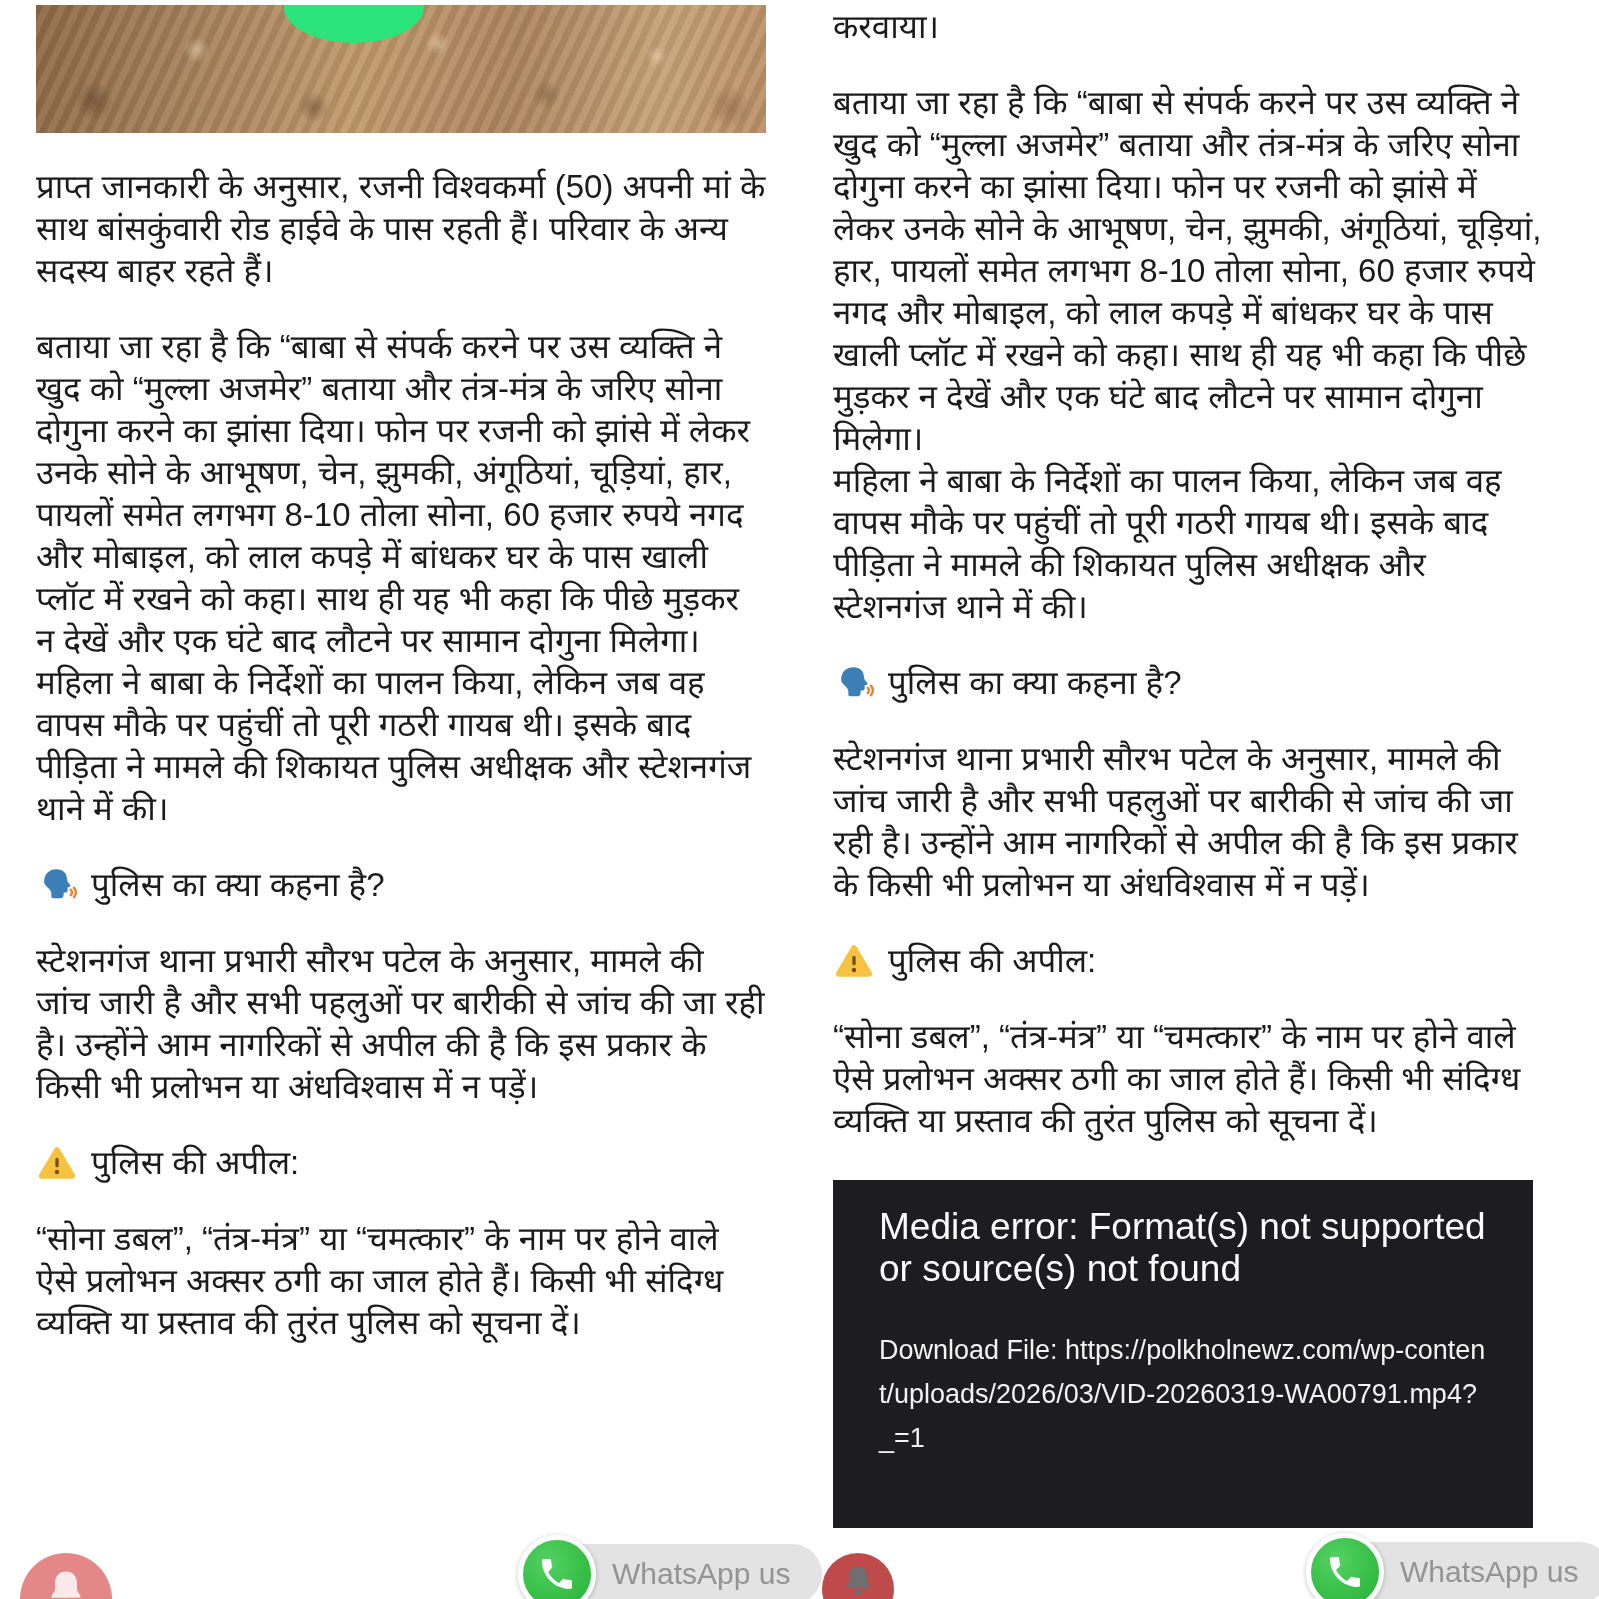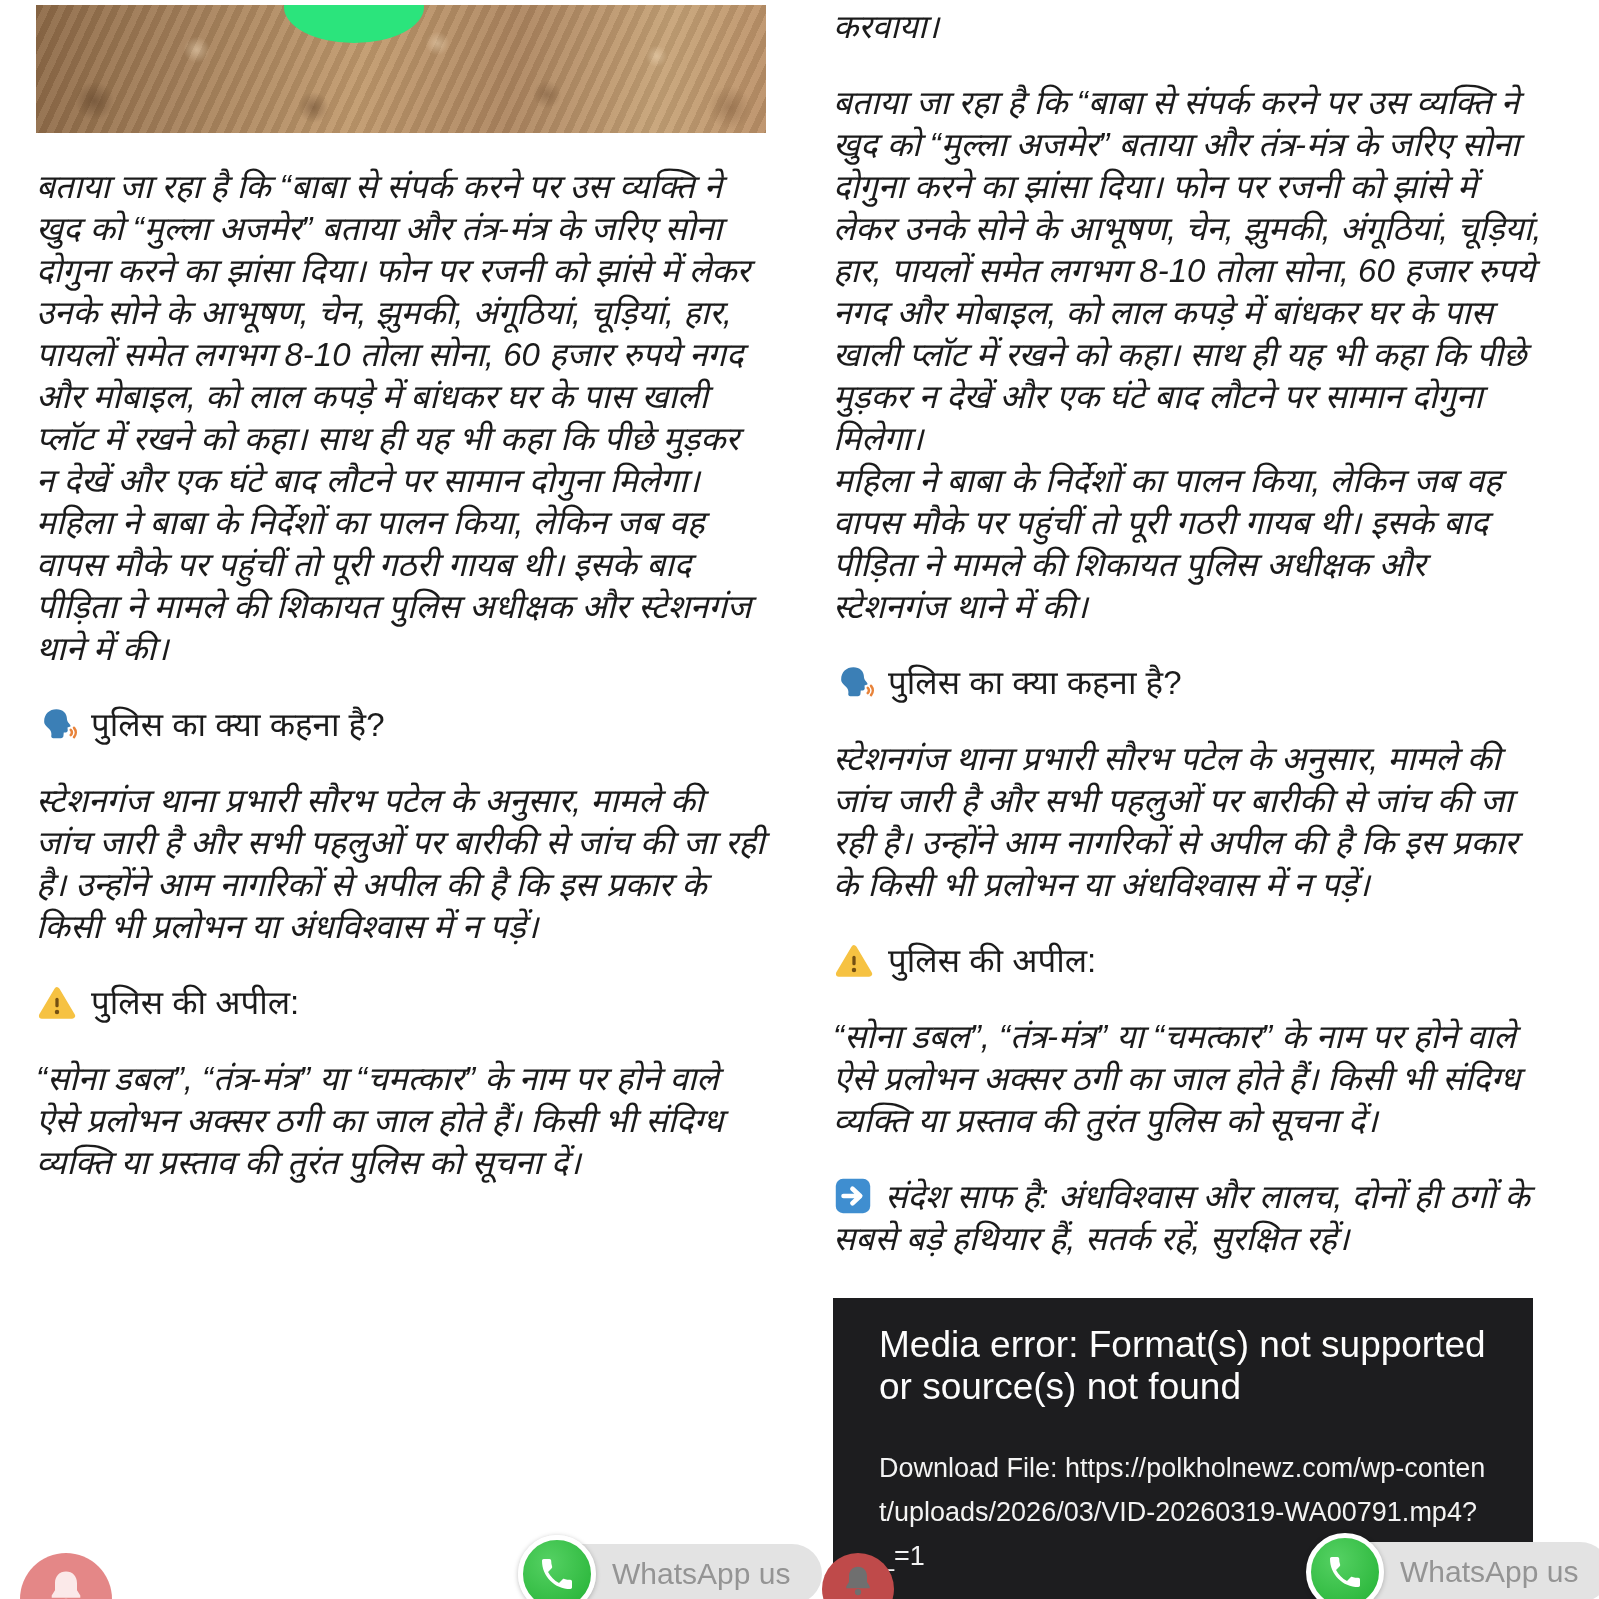--- a/index.html
+++ b/index.html
@@ -5,21 +5,21 @@
   html,body{margin:0;padding:0;}
   body{
     width:1599px;height:1599px;overflow:hidden;position:relative;
     background:#ffffff;color:#1b1b1b;
     font-family:"Liberation Sans","DejaVu Sans",sans-serif;
   }
   .col{position:absolute;top:0;}
   .col-left{left:36px;width:730px;}
   .col-right{left:833px;width:712px;padding-top:6px;}
 
-  .para{font-size:33px;line-height:42px;margin:0 0 34px 0;text-align:left;font-style:italic;}
+  .para{font-size:33px;line-height:42px;margin:0 0 34px 0;text-align:left;}
   .tight{margin-bottom:0;}
   .hrow{display:flex;gap:13px;font-size:33px;line-height:42px;margin:0 0 34px 0;}
   .icon-40{width:42px;height:42px;flex:0 0 auto;display:inline-flex;align-items:center;justify-content:center;}
   .icon-40 svg{width:42px;height:42px;}
   .inline-icon{display:inline-block;width:40px;height:40px;vertical-align:-8px;margin-right:12px;}
   .inline-icon svg{width:40px;height:40px;}
 
   
   .photo{
     position:relative;width:730px;height:128px;margin:5px 0 33px 0;overflow:hidden;
@@ -73,20 +73,21 @@
   }
 </style>
 </head>
 <body>
 
 <div class="col col-left">
   <figure class="photo">
     <span class="green-badge"></span>
   </figure>
 
+  <p class="para">प्राप्त जानकारी के अनुसार, रजनी विश्वकर्मा (50) अपनी मां के साथ बांसकुंवारी रोड हाईवे के पास रहती हैं। परिवार के अन्य सदस्य बाहर रहते हैं।</p>
   <p class="para tight">बताया जा रहा है कि “बाबा से संपर्क करने पर उस व्यक्ति ने खुद को “मुल्ला अजमेर” बताया और तंत्र-मंत्र के जरिए सोना दोगुना करने का झांसा दिया। फोन पर रजनी को झांसे में लेकर उनके सोने के आभूषण, चेन, झुमकी, अंगूठियां, चूड़ियां, हार, पायलों समेत लगभग 8-10 तोला सोना, 60 हजार रुपये नगद और मोबाइल, को लाल कपड़े में बांधकर घर के पास खाली प्लॉट में रखने को कहा। साथ ही यह भी कहा कि पीछे मुड़कर न देखें और एक घंटे बाद लौटने पर सामान दोगुना मिलेगा।</p>
   <p class="para">महिला ने बाबा के निर्देशों का पालन किया, लेकिन जब वह वापस मौके पर पहुंचीं तो पूरी गठरी गायब थी। इसके बाद पीड़िता ने मामले की शिकायत पुलिस अधीक्षक और स्टेशनगंज थाने में की।</p>
 
   <div class="hrow">
     <span class="icon-40">
       <svg viewBox="0 0 36 36">
           <path fill="#3b7fb6" d="M7 15 C7 8.5 11.5 4.5 17.5 4.5 C23 4.5 26.5 8 26.5 12.5 C26.5 14.2 27.1 15.3 28.2 16.6 L29.3 17.9 C29.8 18.5 29.5 19.4 28.8 19.6 L27 20.1 L27.2 22.6 C27.3 23.6 26.5 24.4 25.5 24.4 L23.8 24.4 L23.5 27.4 C23.4 28.5 22.5 29.3 21.4 29.3 L14.8 29.3 C13.7 29.3 12.9 28.3 13.1 27.2 C13.4 25.5 13.1 23.8 12.2 22.4 C10 19.6 7 18.4 7 15 Z"></path>
           <g stroke="#e8833a" stroke-width="2.2" fill="none" stroke-linecap="round">
             <path d="M29.8 22.2 a3 3 0 0 1 0 4.4"></path>
             <path d="M32.6 20.4 a6.2 6.2 0 0 1 0 8"></path>
@@ -138,28 +139,20 @@
           <path d="M18 7 L31 29 L5 29 Z" fill="#f6c242" stroke="#f6c242" stroke-width="5" stroke-linejoin="round"></path>
           <rect x="16.6" y="13.5" width="2.8" height="8.2" rx="1.4" fill="#734f12"></rect>
           <circle cx="18" cy="25.7" r="1.9" fill="#734f12"></circle>
         </svg>
     </span>
     <span>पुलिस की अपील:</span>
   </div>
 
   <p class="para">“सोना डबल”, “तंत्र-मंत्र” या “चमत्कार” के नाम पर होने वाले ऐसे प्रलोभन अक्सर ठगी का जाल होते हैं। किसी भी संदिग्ध व्यक्ति या प्रस्ताव की तुरंत पुलिस को सूचना दें।</p>
 
-  <p class="para tight">
-    <span class="inline-icon">
-      <svg viewBox="0 0 36 36">
-          <rect x="2.5" y="2.5" width="31" height="31" rx="6.5" fill="#3f8ed0"></rect>
-          <path d="M9.5 18 H23.5 M17.5 11.5 L24.5 18 L17.5 24.5" stroke="#ffffff" stroke-width="4.2" fill="none" stroke-linecap="round" stroke-linejoin="round"></path>
-        </svg>
-    </span><span>संदेश साफ है: अंधविश्वास और लालच, दोनों ही ठगों के सबसे बड़े हथियार हैं, सतर्क रहें, सुरक्षित रहें।</span>
-  </p>
 
   <div class="media-box">
     <div class="media-title">Media error: Format(s) not supported or source(s) not found</div>
     <div class="media-download">Download File: https://polkholnewz.com/wp-content/uploads/2026/03/VID-20260319-WA00791.mp4?_=1</div>
   </div>
 </div>
 
 <div class="bell-btn bell-left">
   <svg viewBox="0 0 24 24">
       <path d="M12 2.5c-3.6 0-6 2.6-6 6.3v3.9L4.2 15.5v1.3h15.6v-1.3L18 12.7V8.8c0-3.7-2.4-6.3-6-6.3z"></path>

